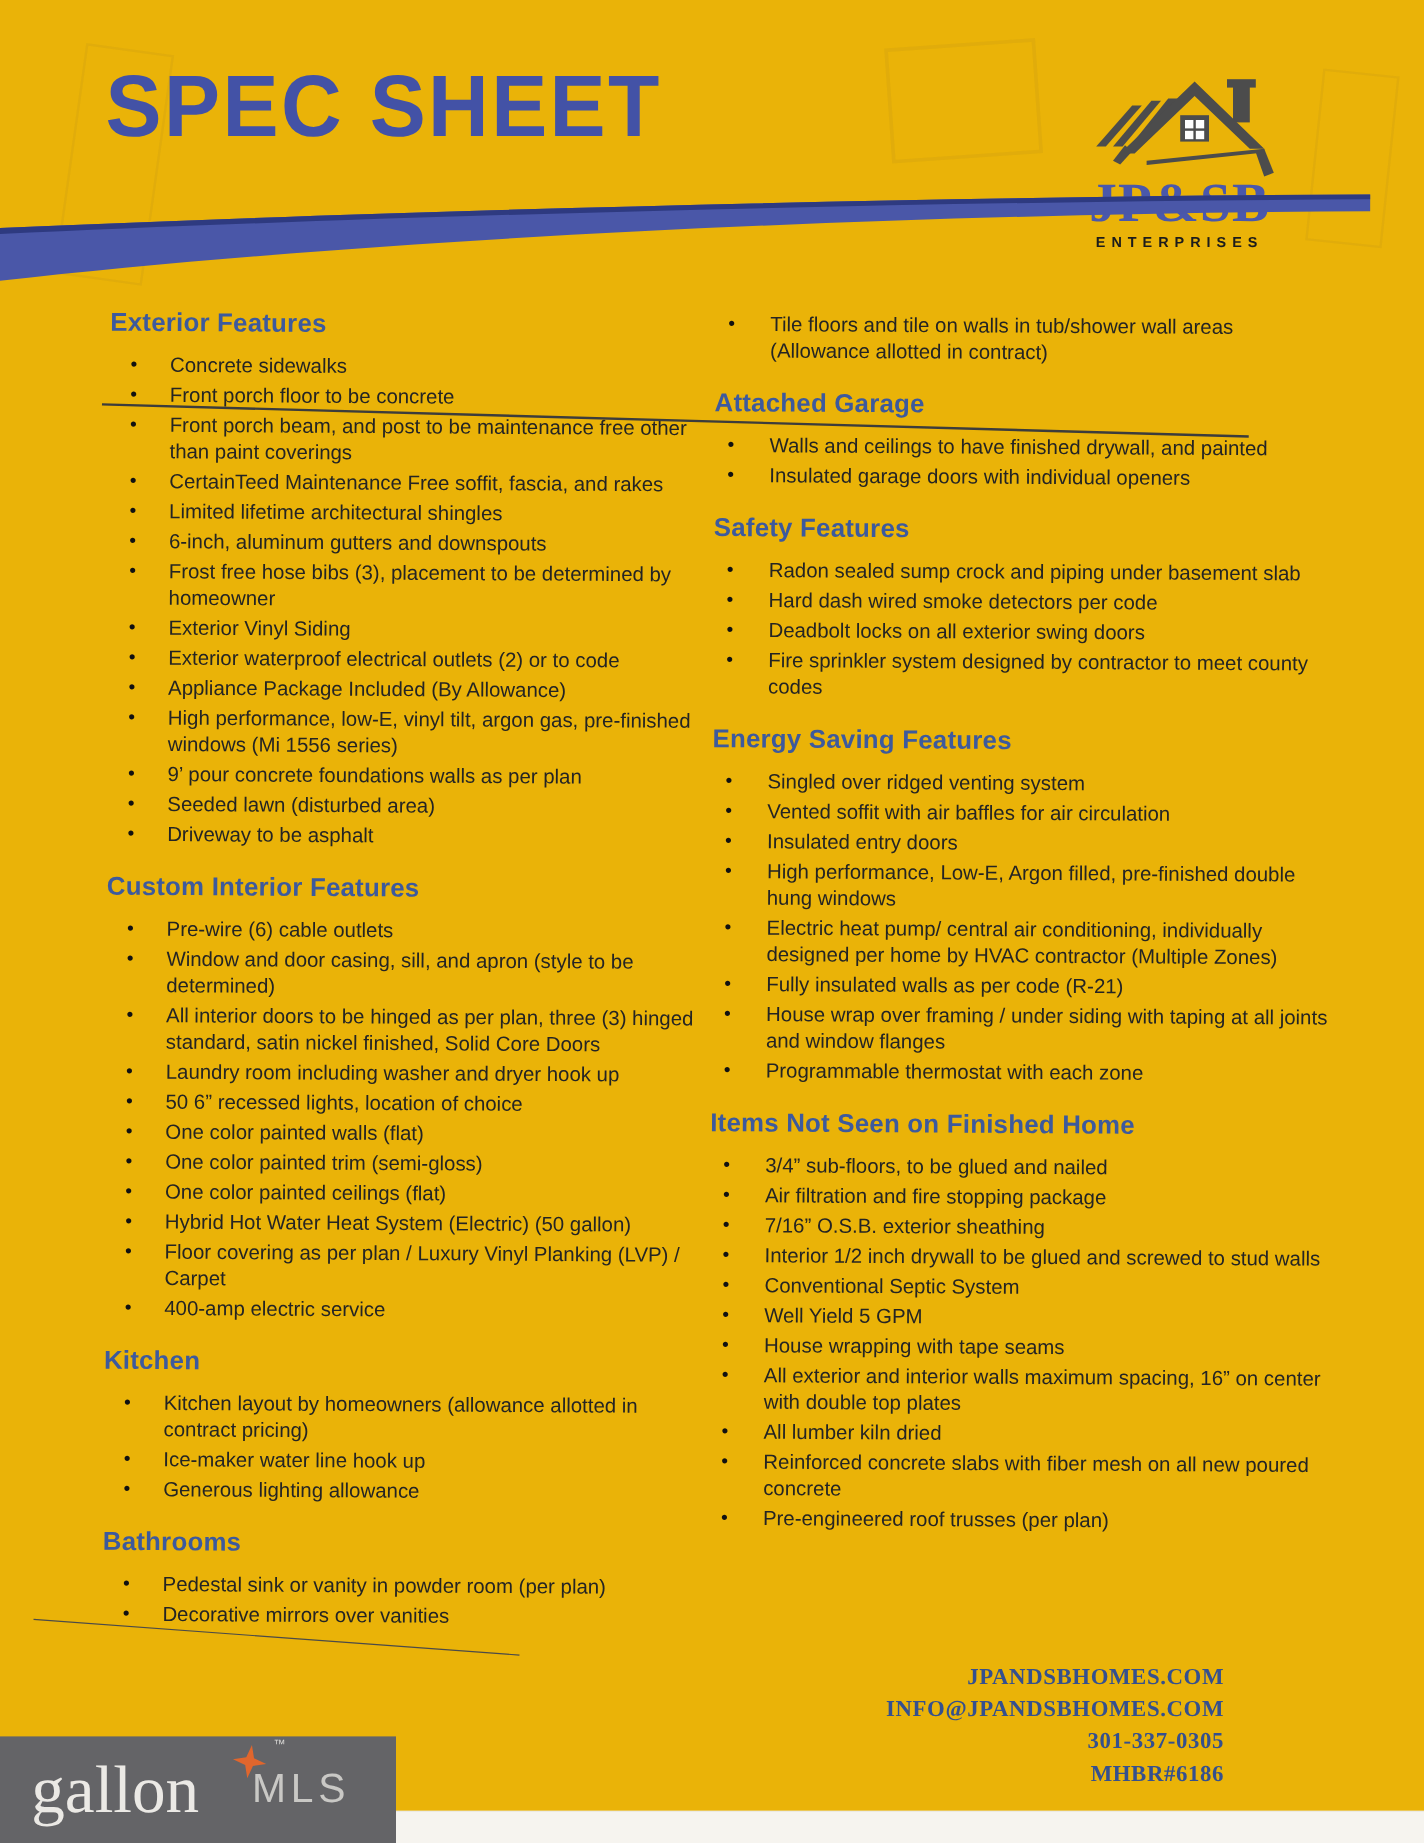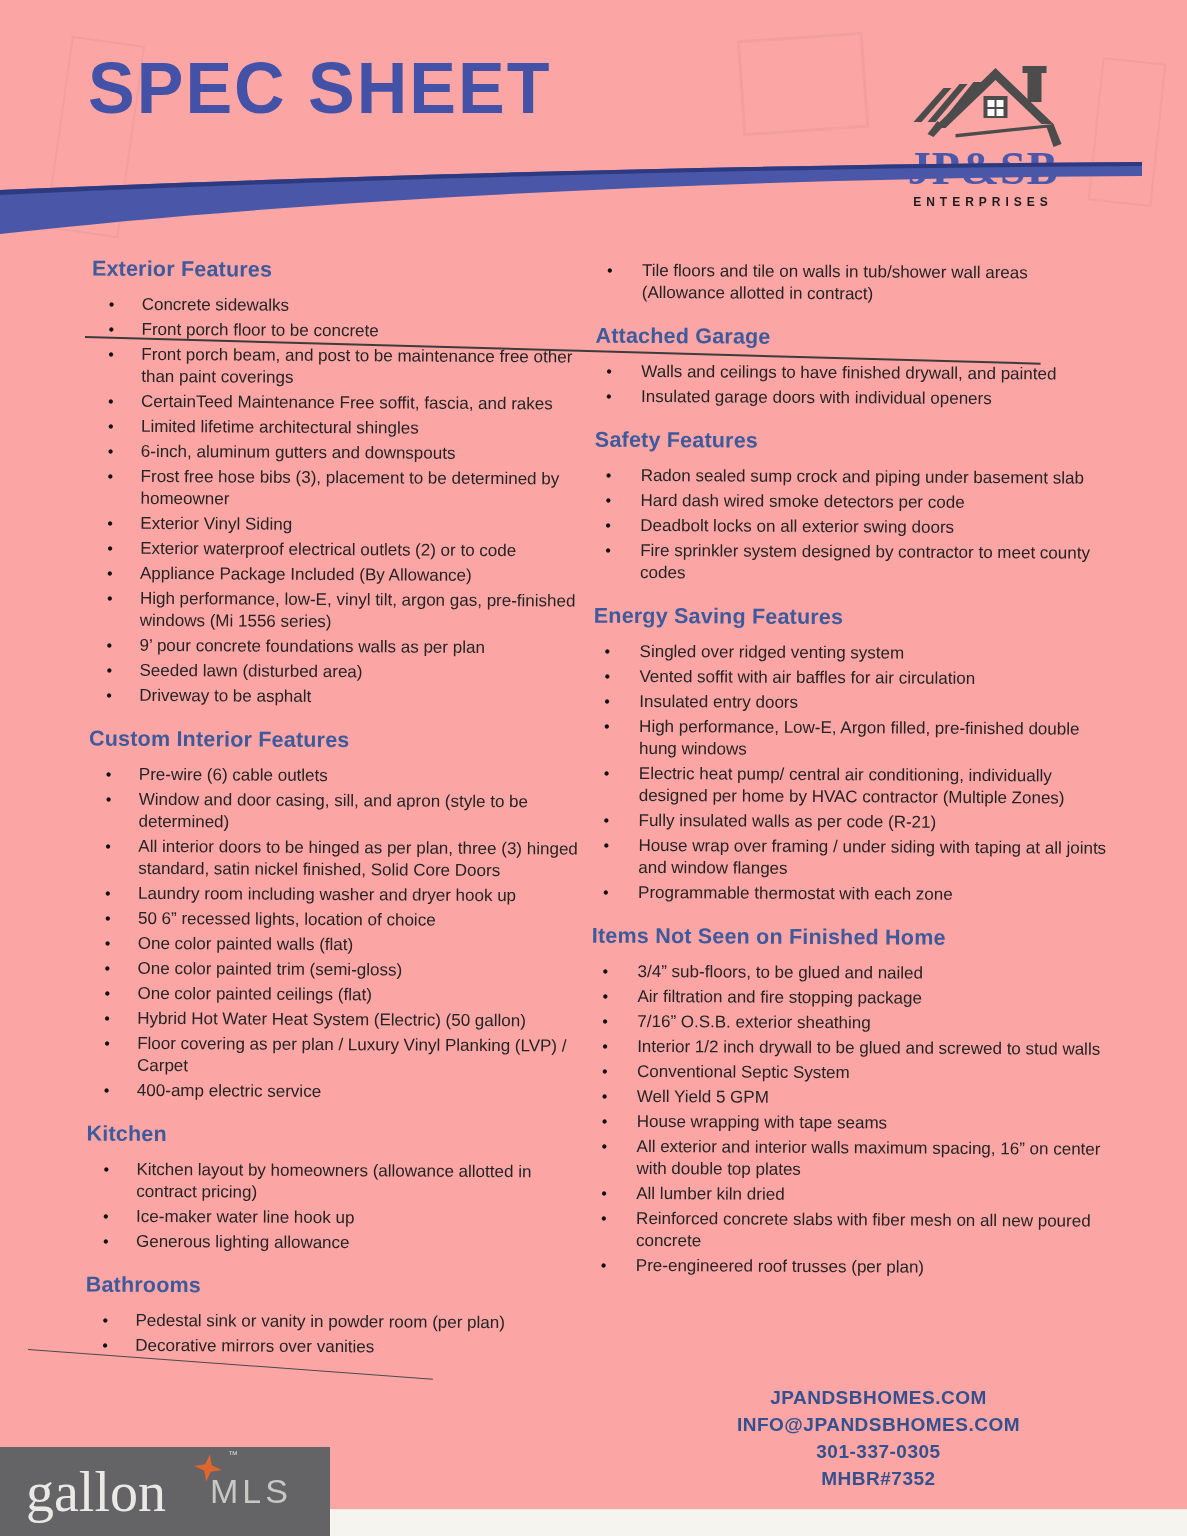--- a/index.html
+++ b/index.html
@@ -1,18 +1,18 @@
 <!DOCTYPE html>
 <html><head>
 <meta charset="utf-8">
 <style>
   html,body{margin:0;padding:0;background:#e9e9e9;}
   .page{
     position:relative;width:1187px;height:1536px;margin:0 auto;
-    background:#fca5a5;overflow:hidden;
+    background:#eab308;overflow:hidden;
     font-family:"Liberation Sans",sans-serif;color:#262626;
   }
   
   .ghost{position:absolute;border:2px solid rgba(60,60,70,0.05);}
   .g1{left:58px;top:40px;width:70px;height:190px;transform:rotate(8deg);}
   .g2{left:740px;top:36px;width:120px;height:90px;transform:rotate(-4deg);border-width:3px;}
   .g3{left:1095px;top:60px;width:60px;height:140px;transform:rotate(6deg);}
 
   .title{
     position:absolute;left:88px;top:48px;margin:0;
@@ -48,21 +48,21 @@
     content:'•';position:absolute;left:17px;top:0;font-size:16px;color:#111;
   }
   .col-right ul.items li::before{left:11px;}
 
   
   .scanline{position:absolute;background:#3c3c3c;height:1.6px;transform-origin:left top;}
   .line1{left:85px;top:336px;width:956px;transform:rotate(1.6deg);}
   .line2{left:28px;top:1349px;width:406px;height:1.4px;background:#4a4a4a;transform:rotate(4.2deg);}
 
   
-  .contact{position:absolute;right:167px;top:1384px;text-align:center;}
+  .contact{position:absolute;right:167px;top:1384px;text-align:right;font-family:Liberation Serif, serif;}
   .contact div{font-size:19px;font-weight:700;color:#35508e;line-height:27px;letter-spacing:0.5px;}
 
   
   .bottom-strip{position:absolute;left:0;bottom:0;width:1187px;height:26px;background:#f6f4ef;border-top:1px solid #eceae4;}
 
   
   .mls-box{
     position:absolute;left:0;top:1447px;width:330px;height:89px;background:#646467;
     display:flex;align-items:center;padding-left:26px;box-sizing:border-box;
   }
@@ -300,21 +300,21 @@
   <div class="scanline line2"></div>
 
   <div class="contact">
 
       <div>JPANDSBHOMES.COM</div>
 
       <div>INFO@JPANDSBHOMES.COM</div>
 
       <div>301-337-0305</div>
 
-      <div>MHBR#7352</div>
+      <div>MHBR#6186</div>
 
   </div>
 
   <div class="bottom-strip"></div>
 
   <div class="mls-box">
     <span class="mls-brand">
       <span>gallon</span>
       <svg class="mls-star" width="28" height="28" viewBox="0 0 30 30">
         <polygon points="15,0 18.5,11.5 30,15 18.5,18.5 15,30 11.5,18.5 0,15 11.5,11.5" fill="#e0662d" transform="rotate(8 15 15)"></polygon>

